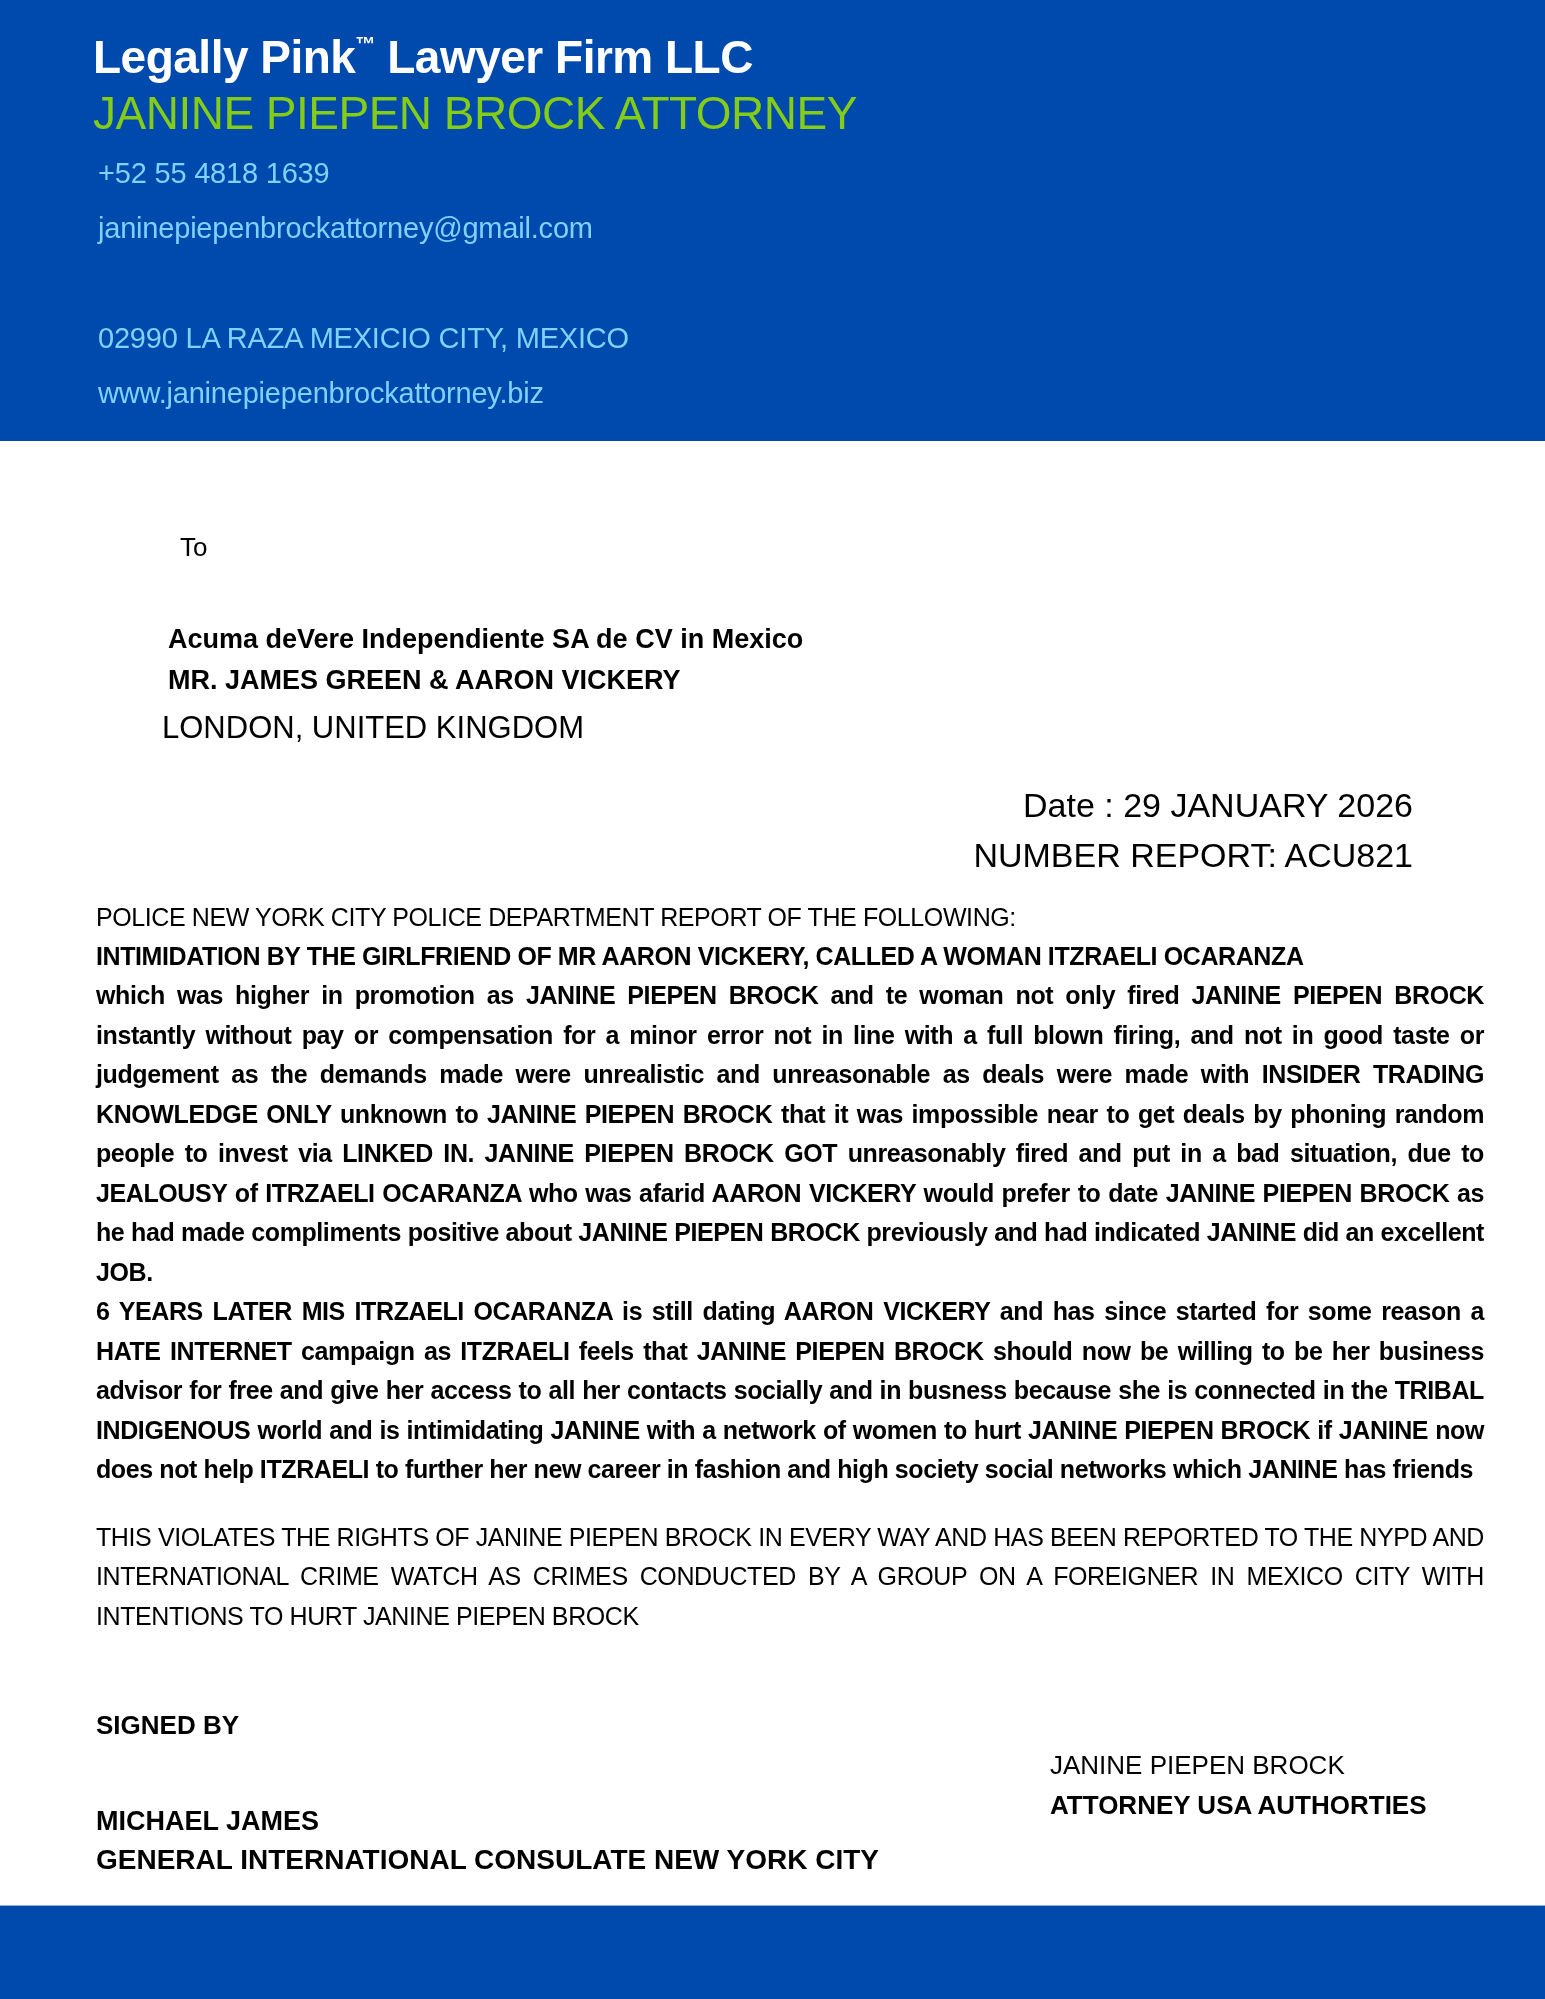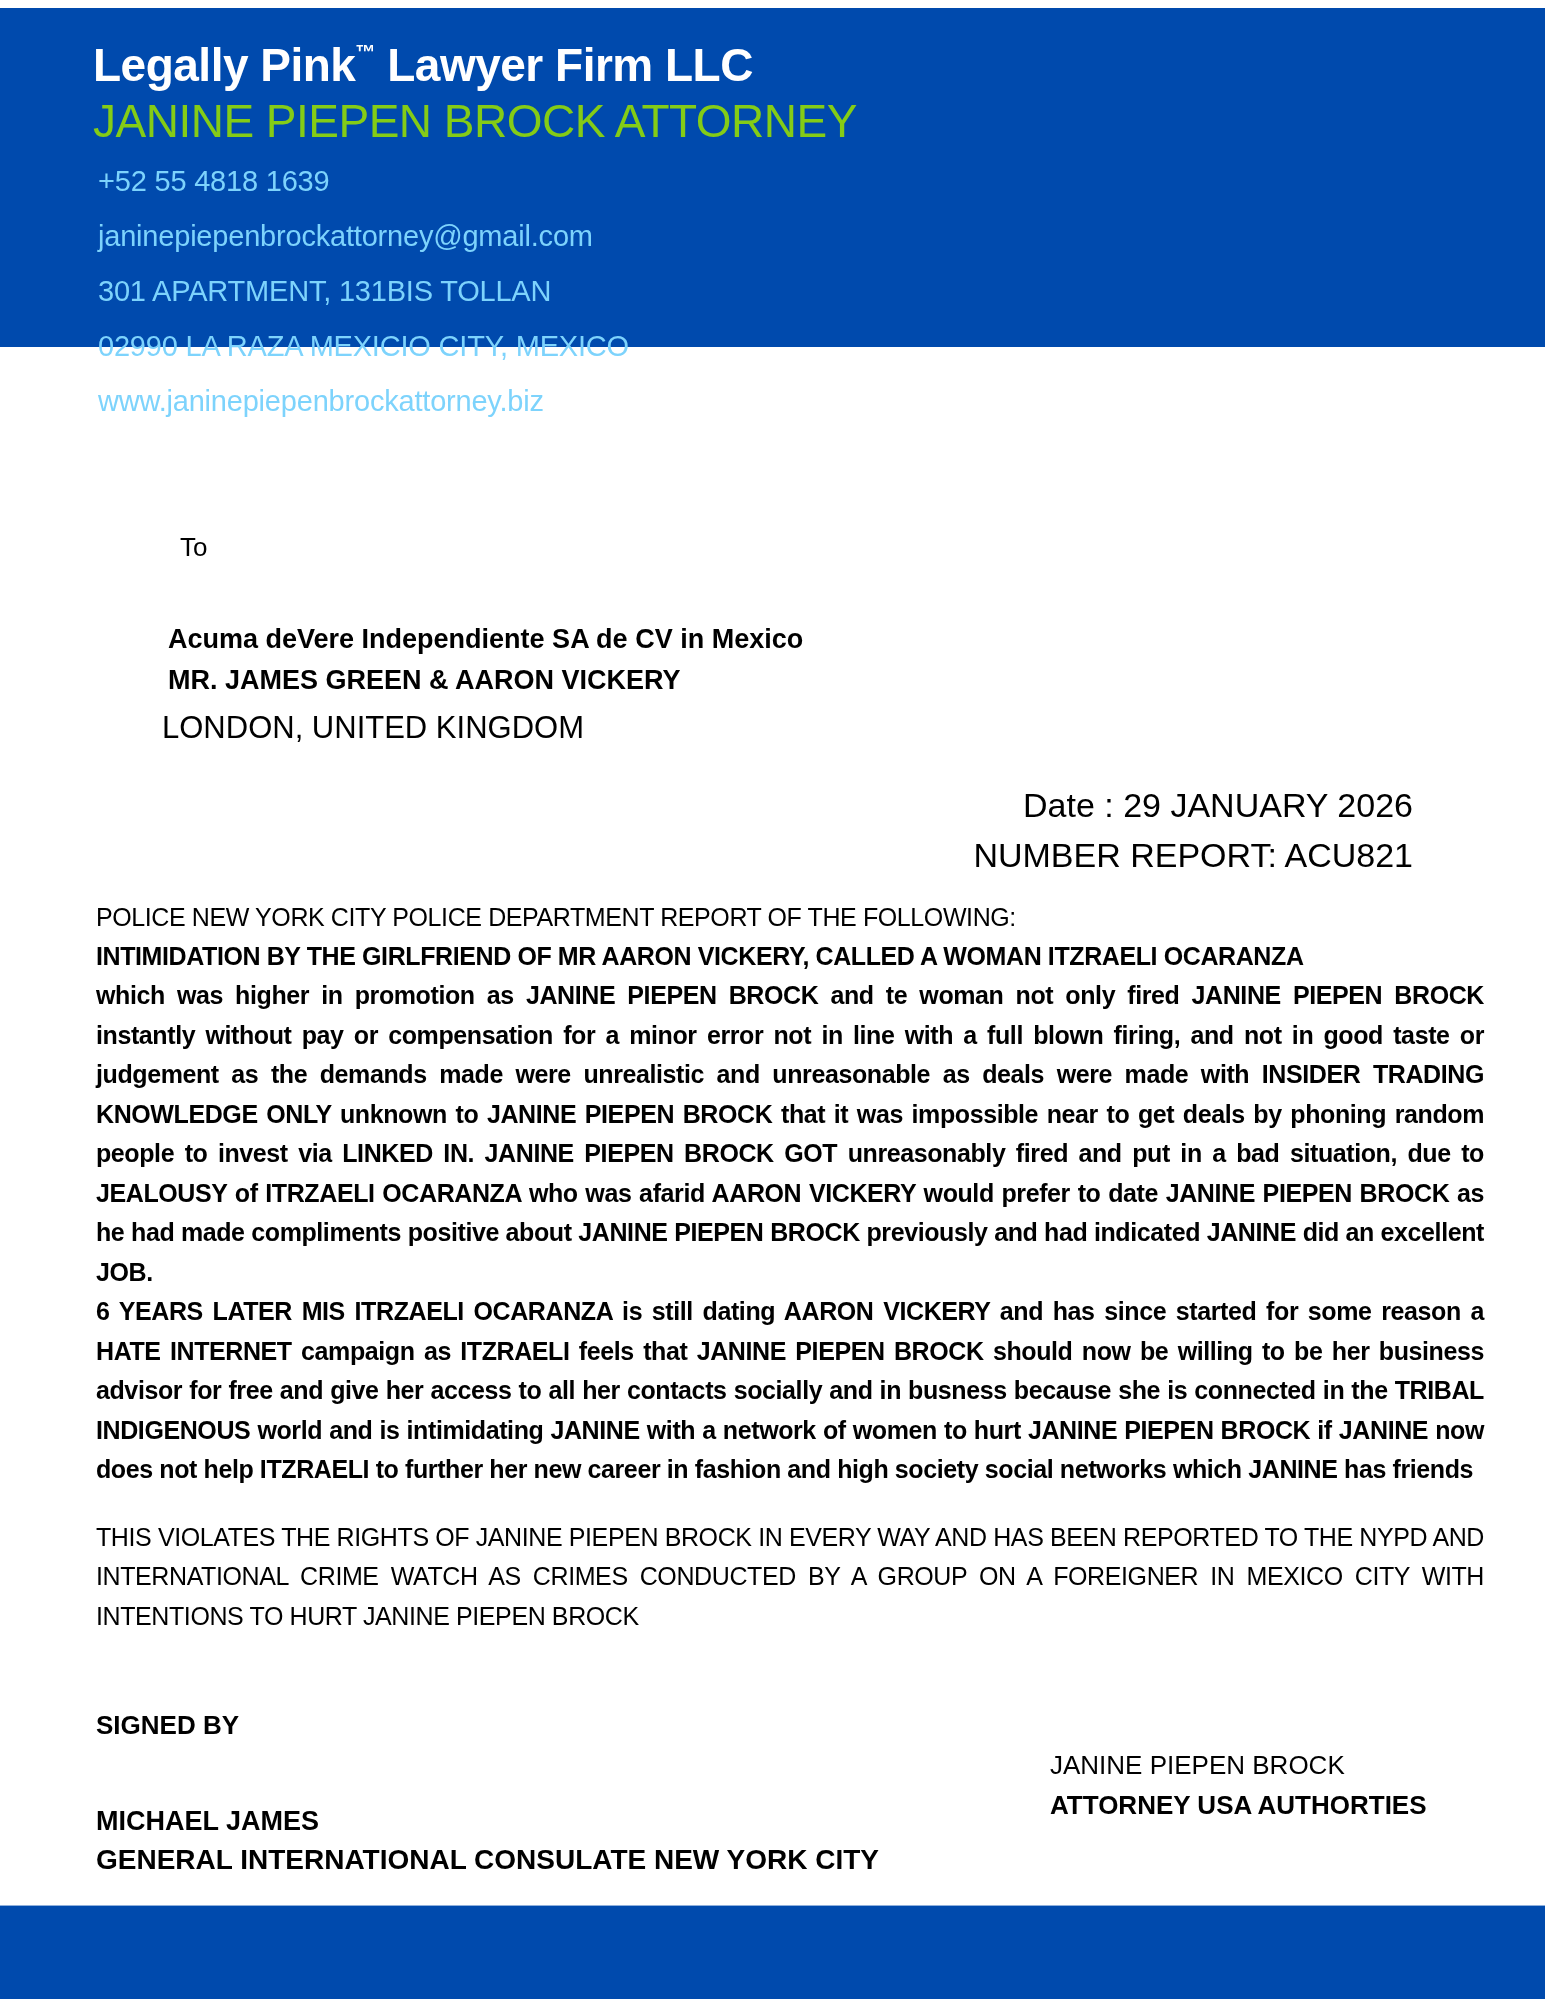--- a/index.html
+++ b/index.html
@@ -1,20 +1,20 @@
 <!DOCTYPE html>
 <html><head>
   <meta charset="utf-8">
   <style>
     * { margin: 0; padding: 0; box-sizing: border-box; }
     html, body { width: 1545px; height: 1999px; background: #ffffff; overflow: hidden; }
     body { position: relative; font-family: "Liberation Sans", "DejaVu Sans", sans-serif; color: #000; }
 
     .header-band {
-      position: absolute; left: 0; top: 8px; width: 1545px; height: 339px;
+      position: absolute; left: 0; top: 0; width: 1545px; height: 441px;
       background: #004AAD;
     }
     .firm-name {
       position: absolute; left: 93px; top: 30px;
       font-size: 46px; font-weight: bold; color: #fff; letter-spacing: -0.5px;
       white-space: nowrap;
     }
     .firm-name sup { font-size: 20px; vertical-align: 22px; }
     .attorney-title {
       position: absolute; left: 93px; top: 86px;
@@ -66,21 +66,20 @@
     }
   </style>
 </head>
 <body>
 
 <div class="header-band">
   <div class="firm-name"><span>Legally Pink</span><sup>™</sup><span> Lawyer Firm LLC</span></div>
   <div class="attorney-title">JANINE PIEPEN BROCK ATTORNEY</div>
   <div class="contact-line contact-phone">+52 55 4818 1639</div>
   <div class="contact-line contact-email">janinepiepenbrockattorney@gmail.com</div>
-  <div class="contact-line contact-addr1">301 APARTMENT, 131BIS TOLLAN</div>
   <div class="contact-line contact-addr2">02990 LA RAZA MEXICIO CITY, MEXICO</div>
   <div class="contact-line contact-web">www.janinepiepenbrockattorney.biz</div>
 </div>
 
 <div class="to-label">To</div>
 <div class="recipient-company">Acuma deVere Independiente SA de CV in Mexico</div>
 <div class="recipient-names">MR. JAMES GREEN &amp; AARON VICKERY</div>
 <div class="recipient-location">LONDON, UNITED KINGDOM</div>
 
 <div class="meta-block">

